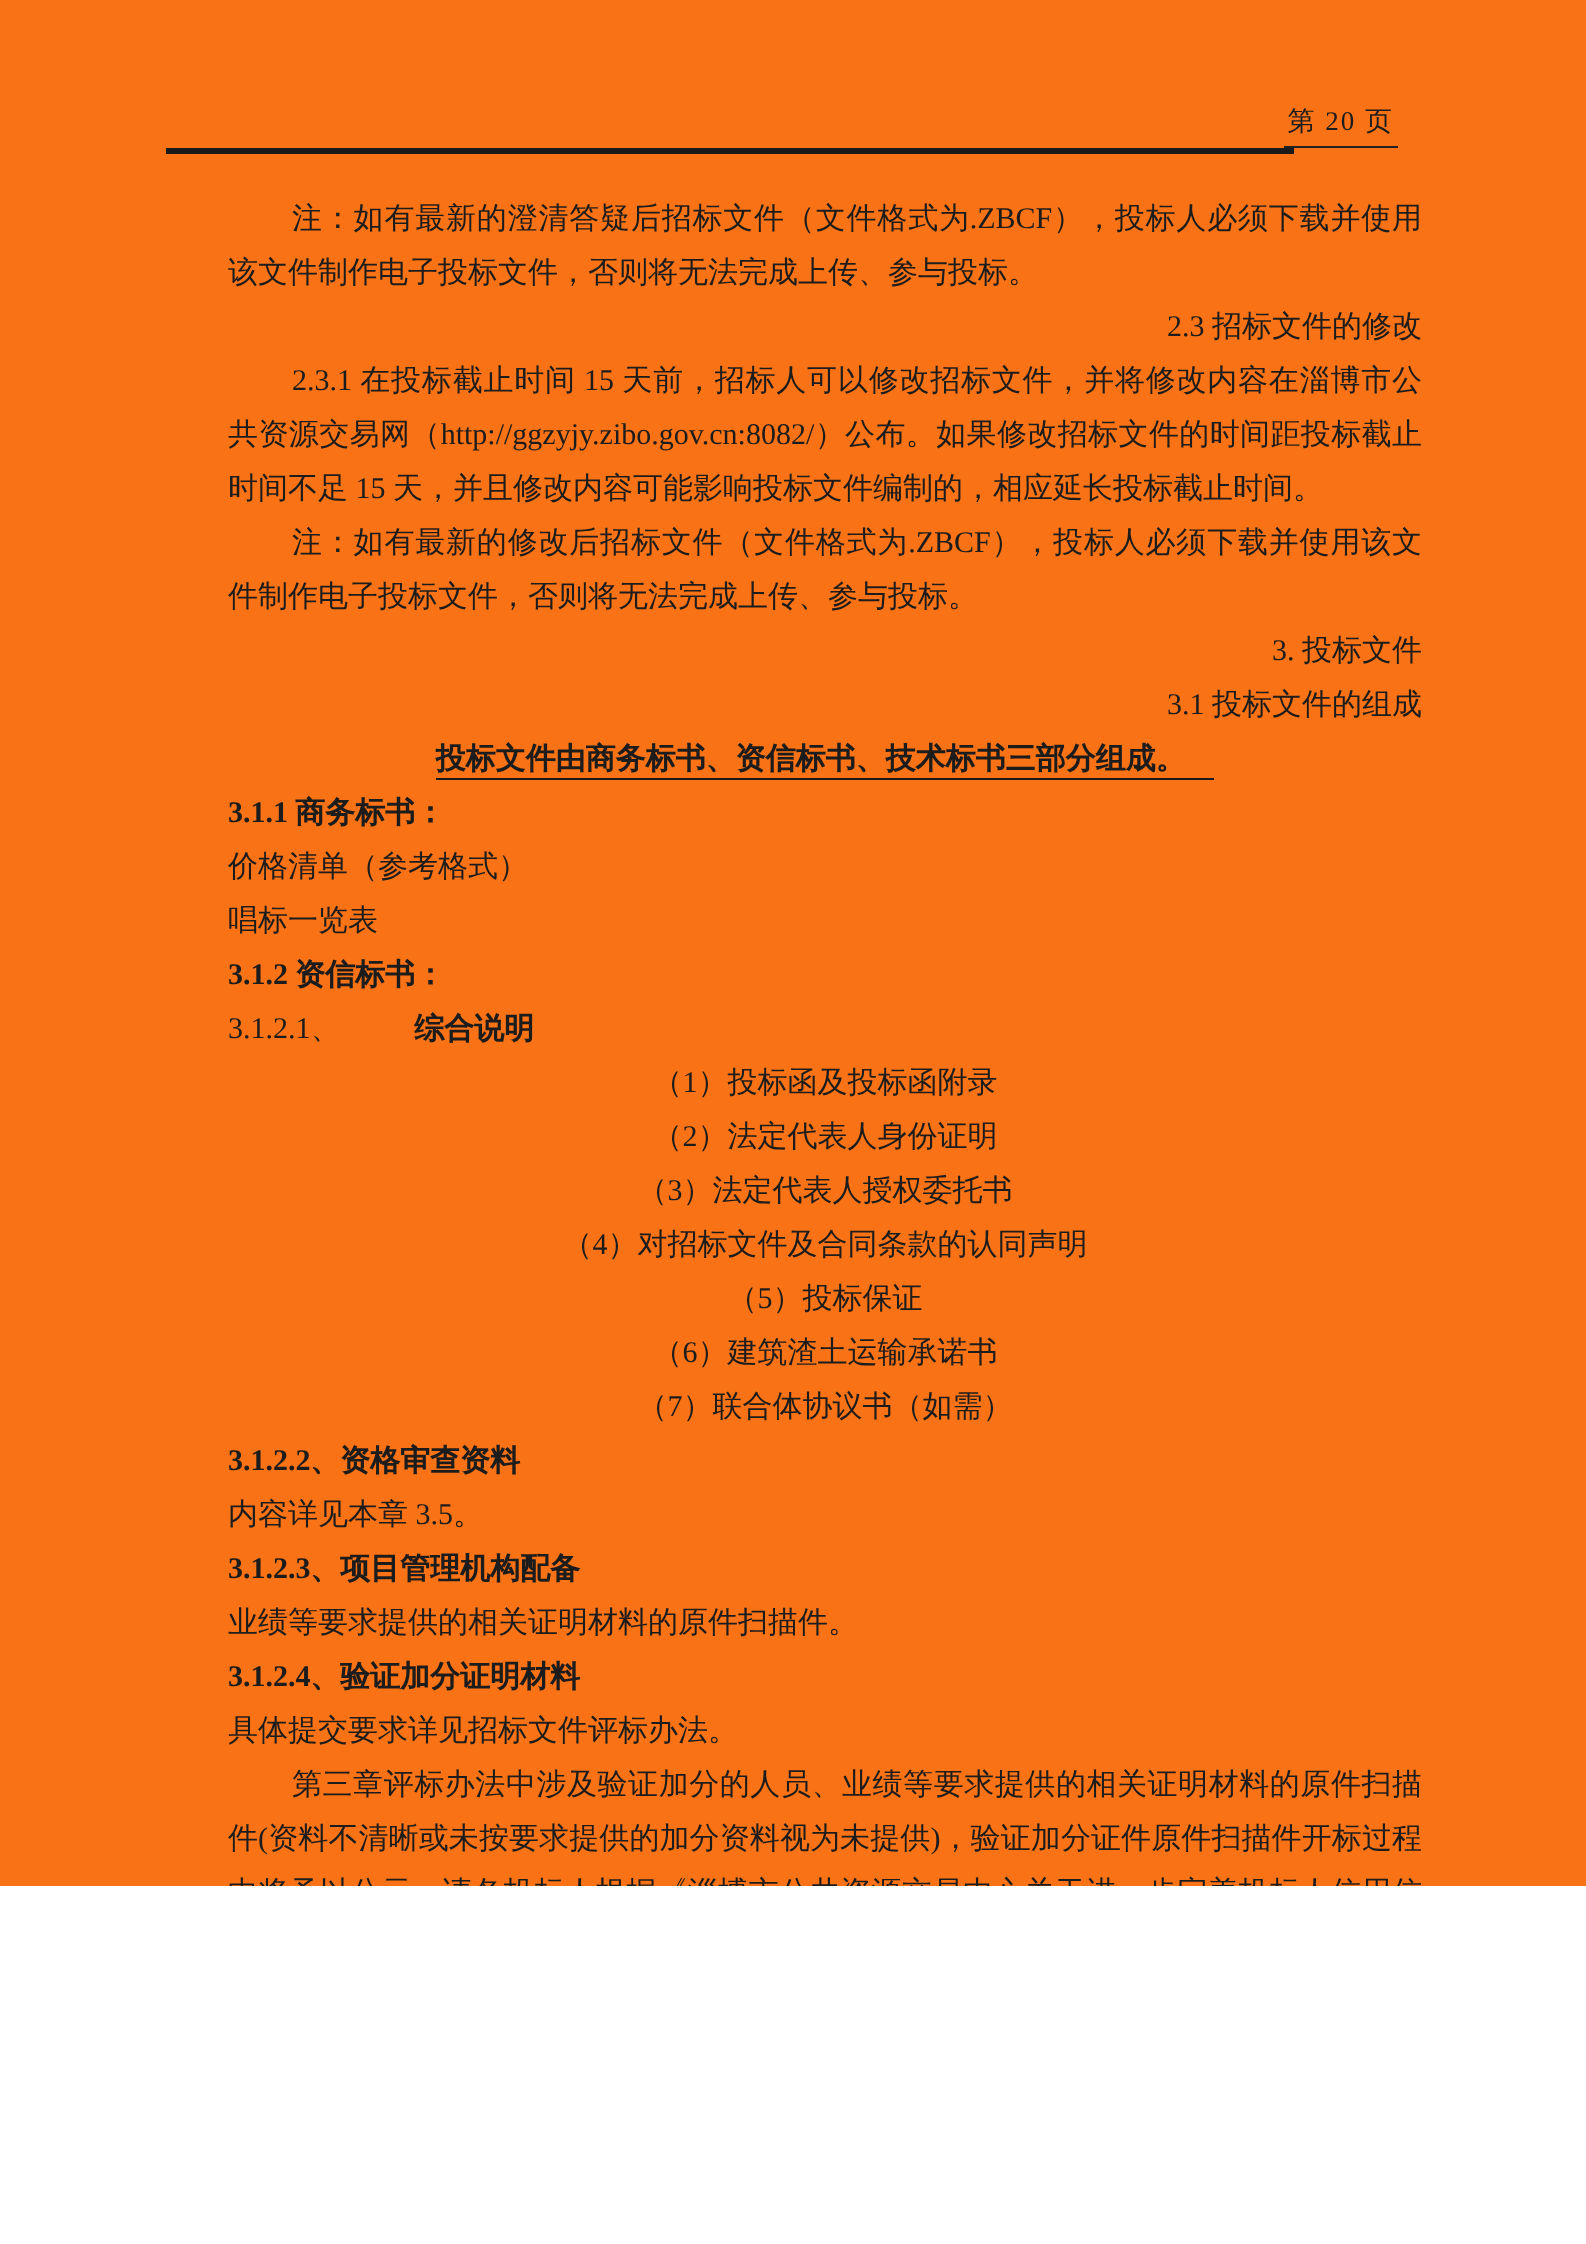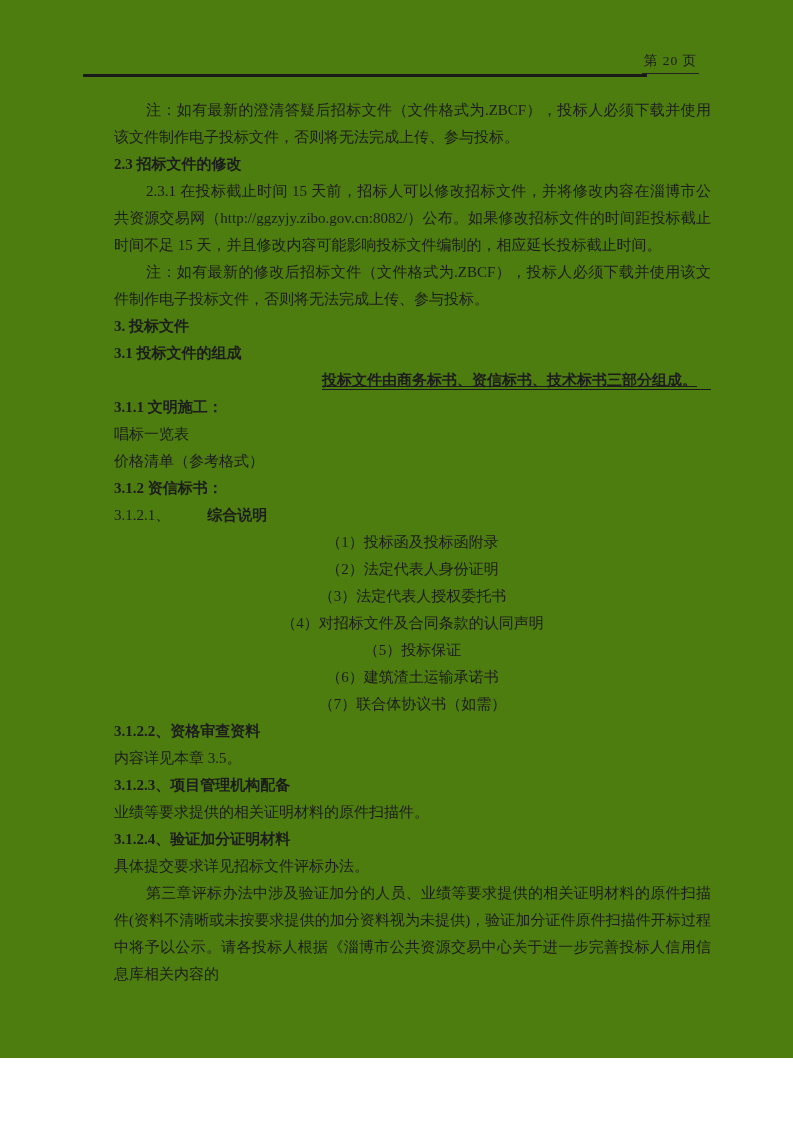--- a/index.html
+++ b/index.html
@@ -3,22 +3,22 @@
 <meta charset="utf-8">
 <style>
   html, body {
     margin: 0;
     padding: 0;
     background: #ffffff;
   }
   .page {
     position: relative;
     width: 793px;
-    height: 1058px;
-    background: #4d7c0f;
+    height: 943px;
+    background: #f97316;
     color: #1c1c1c;
     font-family: "Liberation Serif", "DejaVu Serif", serif;
     overflow: hidden;
   }
   .header {
     position: relative;
     height: 78px;
   }
   .header-rule {
     position: absolute;
@@ -45,32 +45,32 @@
     line-height: 27px;
     text-align: justify;
   }
   .content p {
     margin: 0;
     padding: 0;
   }
   
   .note { text-indent: 32px; }
   
-  .h2 { font-weight: 700; text-align: left; }
+  .h2 { font-weight: 400; text-align: right; }
   
   .h3 { font-weight: 700; padding-left: 53px; text-align: left; }
   
   .h3mix { padding-left: 53px; text-align: left; }
   .h3mix .t { font-weight: 700; margin-left: 37px; }
   
   .plain { padding-left: 53px; text-align: left; }
   
   .item { padding-left: 46px; text-align: center; }
   
-  .emph { font-weight: 700; padding-left: 55px; text-align: right; text-decoration: underline; }
+  .emph { font-weight: 700; padding-left: 55px; text-align: center; }
   .emph .u {
     border-bottom: 1.5px solid #1a1a1a;
     padding-bottom: 1px;
     padding-right: 14px;
   }
 </style>
 </head>
 <body>
 
 <div class="page">
@@ -79,23 +79,23 @@
     <div class="page-num">第 20 页</div>
   </div>
   <div class="content">
       <p class="note">注：如有最新的澄清答疑后招标文件（文件格式为.ZBCF），投标人必须下载并使用该文件制作电子投标文件，否则将无法完成上传、参与投标。</p>
       <p class="h2">2.3 招标文件的修改</p>
       <p class="note">2.3.1 在投标截止时间 15 天前，招标人可以修改招标文件，并将修改内容在淄博市公共资源交易网（http://ggzyjy.zibo.gov.cn:8082/）公布。如果修改招标文件的时间距投标截止时间不足 15 天，并且修改内容可能影响投标文件编制的，相应延长投标截止时间。</p>
       <p class="note">注：如有最新的修改后招标文件（文件格式为.ZBCF），投标人必须下载并使用该文件制作电子投标文件，否则将无法完成上传、参与投标。</p>
       <p class="h2">3. 投标文件</p>
       <p class="h2">3.1 投标文件的组成</p>
       <p class="emph"><span class="u">投标文件由商务标书、资信标书、技术标书三部分组成。</span></p>
-      <p class="h3">3.1.1 文明施工：</p>
+      <p class="h3">3.1.1 商务标书：</p>
+      <p class="plain">价格清单（参考格式）</p>
       <p class="plain">唱标一览表</p>
-      <p class="plain">价格清单（参考格式）</p>
       <p class="h3">3.1.2 资信标书：</p>
       <p class="h3mix"><span class="num">3.1.2.1、</span><span class="t">综合说明</span></p>
       <p class="item">（1）投标函及投标函附录</p>
       <p class="item">（2）法定代表人身份证明</p>
       <p class="item">（3）法定代表人授权委托书</p>
       <p class="item">（4）对招标文件及合同条款的认同声明</p>
       <p class="item">（5）投标保证</p>
       <p class="item">（6）建筑渣土运输承诺书</p>
       <p class="item">（7）联合体协议书（如需）</p>
       <p class="h3">3.1.2.2、资格审查资料</p>

